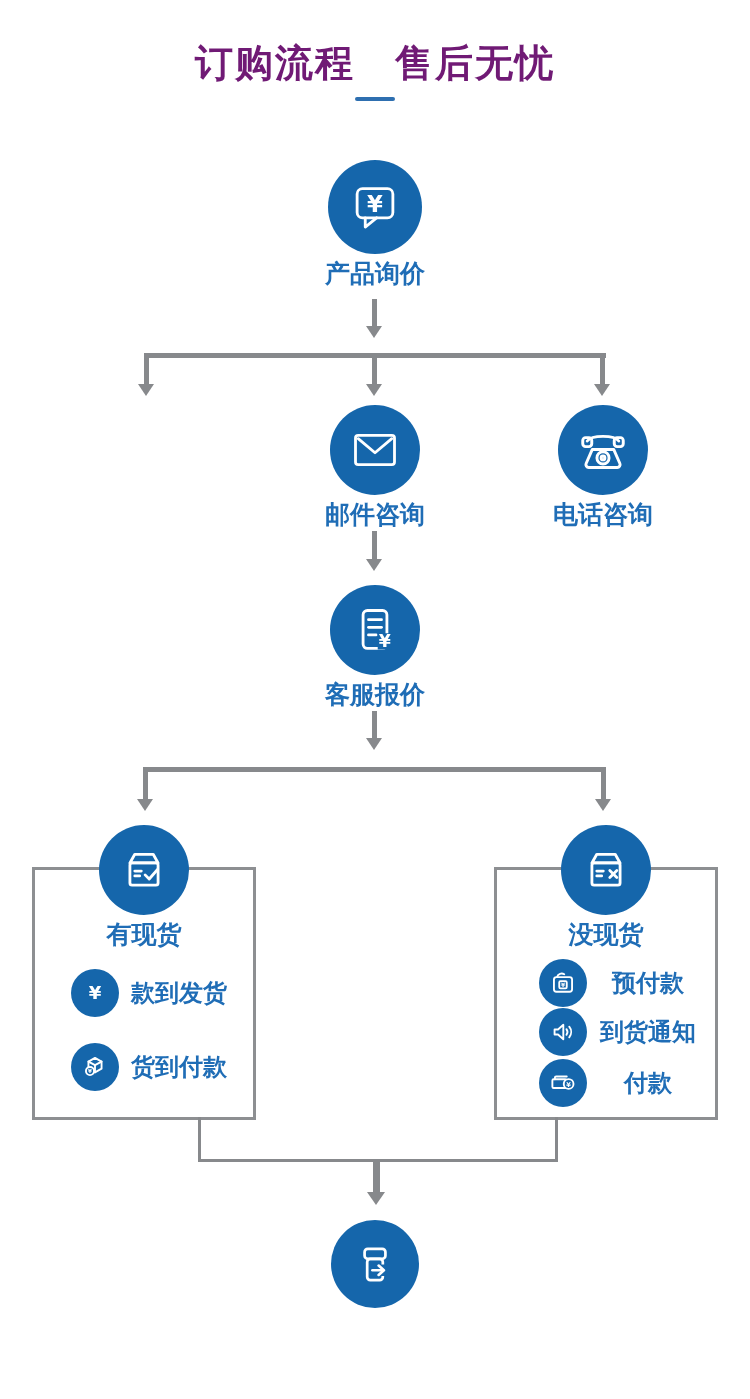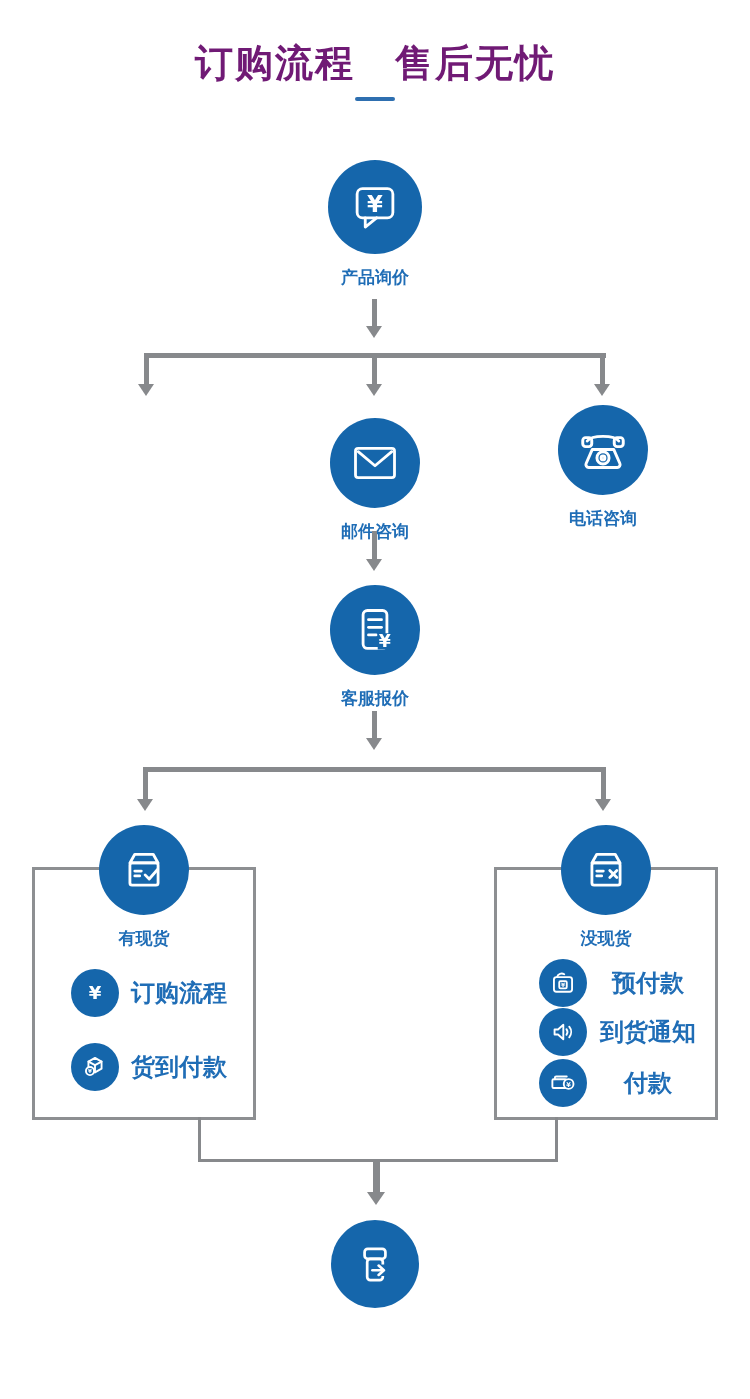--- a/index.html
+++ b/index.html
@@ -4,21 +4,21 @@
 <style>
   html,body{margin:0;padding:0;background:#fff;font-family:"Liberation Sans",sans-serif;}
   #canvas{position:relative;width:750px;height:1399px;background:#fff;overflow:hidden;margin:0 auto;}
 
   .page-title{position:absolute;top:38px;left:0;width:750px;text-align:center;
     font-size:38px;font-weight:bold;color:#701a75;letter-spacing:2px;white-space:pre;}
   .title-dash{position:absolute;top:97px;left:355px;width:40px;height:4px;background:#2e6fb0;border-radius:2px;}
 
   .node{position:absolute;width:160px;text-align:center;}
   .circle{background:#1566ab;border-radius:50%;margin:0 auto;display:flex;align-items:center;justify-content:center;}
-  .node-label{margin-top:12px;font-size:17px;font-weight:bold;color:#1f6db6;white-space:nowrap;}
+  .node-label{margin-top:3px;font-size:25px;font-weight:bold;color:#1f6db6;white-space:nowrap;}
 
   .vline,.hline{position:absolute;background:#87898c;}
   .arrow-head{position:absolute;width:0;height:0;border-left:8px solid transparent;
     border-right:8px solid transparent;border-top:12px solid #87898c;}
   .arrow-head.big{border-left-width:9px;border-right-width:9px;border-top-width:13px;}
 
   .stock-box{position:absolute;width:218px;height:247px;border:3px solid #8d8f92;background:#fff;}
   .stock-item{position:absolute;display:flex;align-items:center;}
   .mini-circle{width:48px;height:48px;background:#1566ab;border-radius:50%;flex:0 0 48px;
     display:flex;align-items:center;justify-content:center;}
@@ -51,21 +51,21 @@
 
   <div class="hline" style="left:144px;top:353px;width:462px;height:5px;"></div>
   <div class="vline" style="left:144px;top:353px;width:5px;height:32px;"></div>
   <div class="arrow-head" style="left:138px;top:384px;"></div>
   <div class="vline" style="left:372px;top:353px;width:5px;height:32px;"></div>
   <div class="arrow-head" style="left:366px;top:384px;"></div>
   <div class="vline" style="left:600px;top:353px;width:5px;height:32px;"></div>
   <div class="arrow-head" style="left:594px;top:384px;"></div>
 
 
-  <div class="node" style="left:295px;top:418px;">
+  <div class="node" style="left:295px;top:405px;">
     <div class="circle" style="width:90px;height:90px;">
       <svg width="52" height="52" viewBox="0 0 48 48" fill="none" stroke="#fff" stroke-width="2.6" stroke-linecap="round" stroke-linejoin="round">
         <rect x="6" y="10.5" width="36" height="27" rx="2.5"></rect>
         <path d="M8.5 13.5 L24 26.5 L39.5 13.5"></path>
       </svg>
     </div>
     <div class="node-label">邮件咨询</div>
   </div>
 
   <div class="node" style="left:523px;top:405px;">
@@ -138,21 +138,21 @@
     </div>
     <div class="node-label">有现货</div>
   </div>
 
   <div class="stock-item" style="left:71px;top:969px;width:168px;">
     <div class="mini-circle">
       <svg width="30" height="30" viewBox="0 0 48 48" fill="none" stroke="#fff" stroke-width="3" stroke-linecap="round" stroke-linejoin="round">
         <text x="24" y="34" font-size="29" font-weight="bold" fill="#fff" stroke="none" text-anchor="middle">¥</text>
       </svg>
     </div>
-    <div class="item-label">订购流程</div>
+    <div class="item-label">款到发货</div>
   </div>
 
   <div class="stock-item" style="left:71px;top:1043px;width:168px;">
     <div class="mini-circle">
       <svg width="30" height="30" viewBox="0 0 48 48" fill="none" stroke="#fff" stroke-width="3" stroke-linecap="round" stroke-linejoin="round">
         <path d="M24 9.5 l10.5 5.8 v11.4 L24 32.5 l-10.5 -5.8 V15.3 z"></path>
         <path d="M13.5 15.3 L24 21 l10.5 -5.7"></path>
         <line x1="24" y1="21" x2="24" y2="32.5"></line>
         <circle cx="16" cy="30.5" r="6.5" fill="#1566ab"></circle>
         <text x="16" y="34" font-size="9" font-weight="bold" fill="#fff" stroke="none" text-anchor="middle">¥</text>

